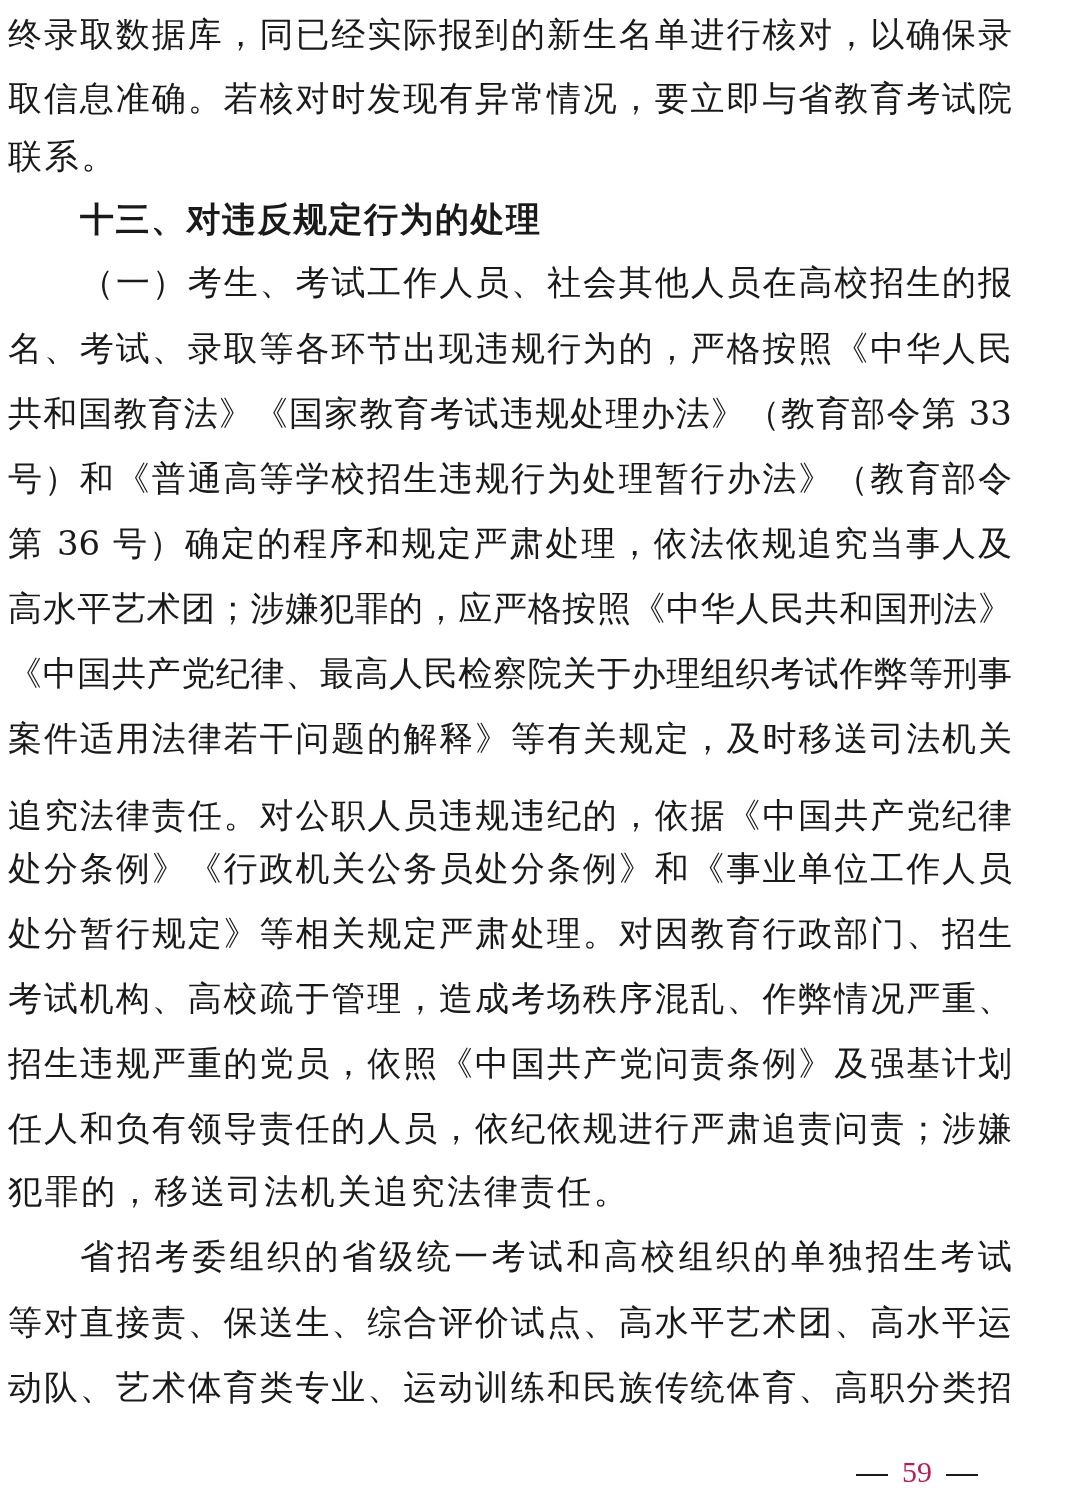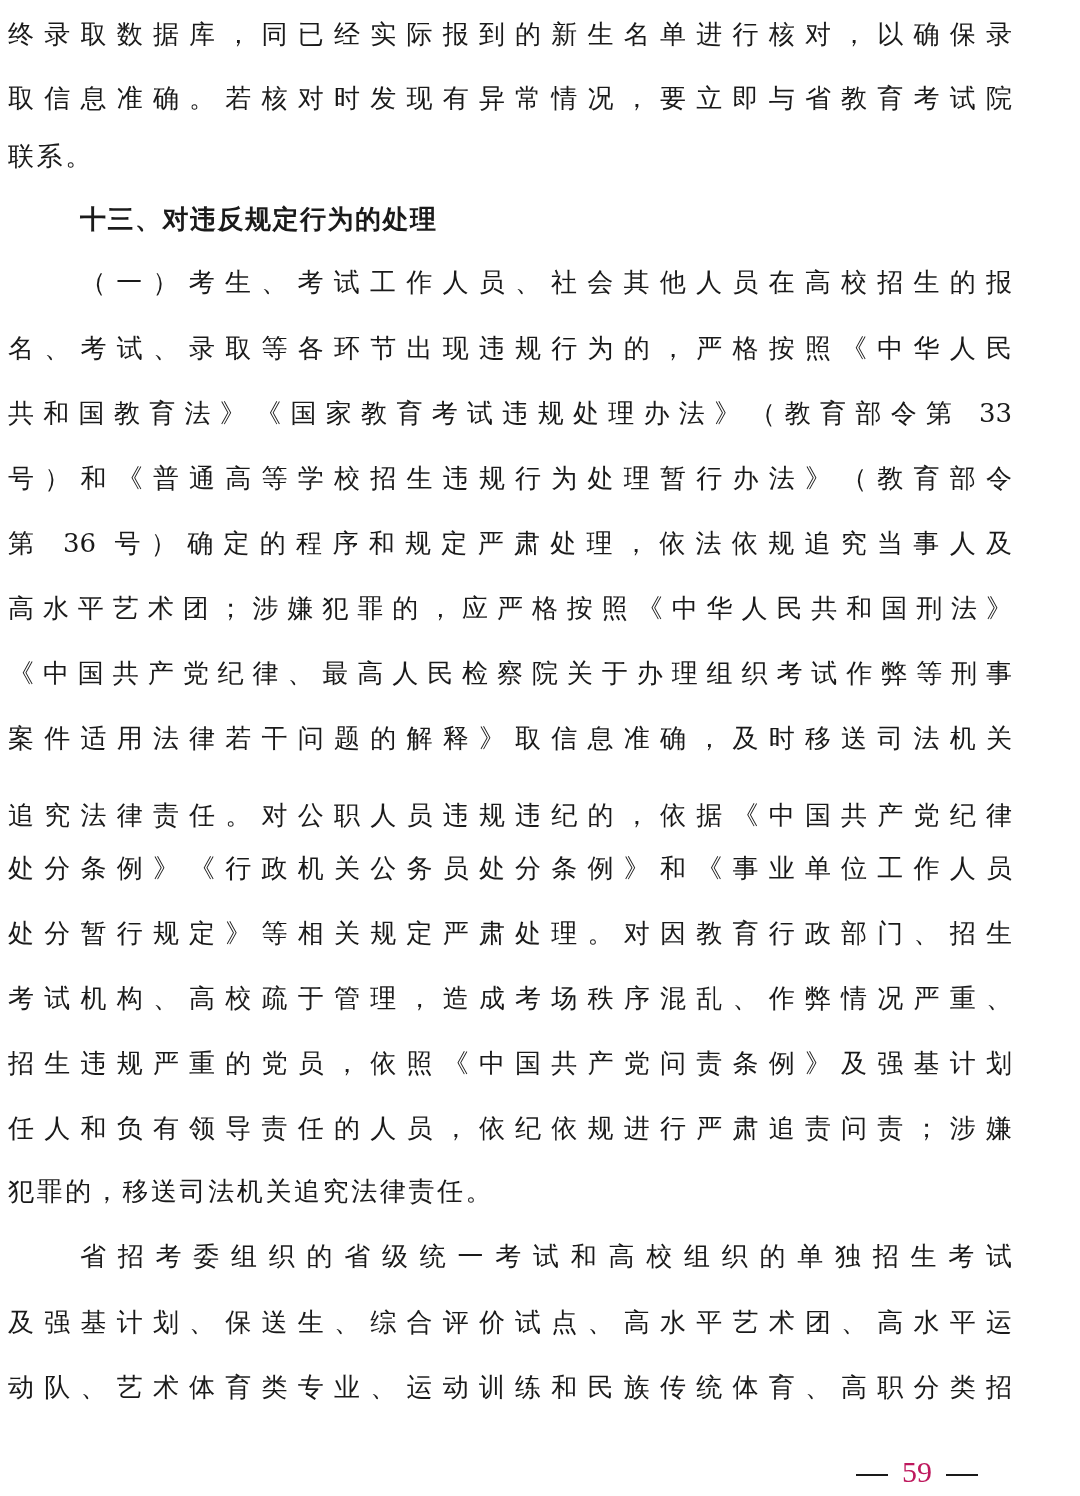--- a/index.html
+++ b/index.html
@@ -18,21 +18,21 @@
   .page {
     position: absolute;
     left: 8px;
     top: 0;
     width: 1004px;
   }
   .line {
     position: absolute;
     left: 0;
     height: 64px;
-    font-size: 26px;
+    font-size: 34px;
     line-height: 64px;
     white-space: nowrap;
     letter-spacing: 2.6px;
   }
   .line.justify {
     width: 1004px;
     text-align: justify;
     text-align-last: justify;
     letter-spacing: 0;
   }
@@ -72,30 +72,30 @@
 
   <div class="line heading" style="top:187px; left:72px;">十三、对违反规定行为的处理</div>
 
   <div class="line" style="top:250px; left:72px; width:932px; text-align:justify; text-align-last:justify; letter-spacing:0;">（一）考生、考试工作人员、社会其他人员在高校招生的报</div>
   <div class="line justify" style="top:316px;">名、考试、录取等各环节出现违规行为的，严格按照《中华人民</div>
   <div class="line justify" style="top:381px;">共和国教育法》《国家教育考试违规处理办法》（教育部令第 33</div>
   <div class="line justify" style="top:446px;">号）和《普通高等学校招生违规行为处理暂行办法》（教育部令</div>
   <div class="line justify" style="top:511px;">第 36 号）确定的程序和规定严肃处理，依法依规追究当事人及</div>
   <div class="line justify" style="top:576px;">高水平艺术团；涉嫌犯罪的，应严格按照《中华人民共和国刑法》</div>
   <div class="line justify" style="top:641px;">《中国共产党纪律、最高人民检察院关于办理组织考试作弊等刑事</div>
-  <div class="line justify" style="top:706px;">案件适用法律若干问题的解释》取信息准确，及时移送司法机关</div>
+  <div class="line justify" style="top:706px;">案件适用法律若干问题的解释》等有关规定，及时移送司法机关</div>
   <div class="line justify" style="top:783px;">追究法律责任。对公职人员违规违纪的，依据《中国共产党纪律</div>
   <div class="line justify" style="top:836px;">处分条例》《行政机关公务员处分条例》和《事业单位工作人员</div>
   <div class="line justify" style="top:901px;">处分暂行规定》等相关规定严肃处理。对因教育行政部门、招生</div>
   <div class="line justify" style="top:966px;">考试机构、高校疏于管理，造成考场秩序混乱、作弊情况严重、</div>
   <div class="line justify" style="top:1031px;">招生违规严重的党员，依照《中国共产党问责条例》及强基计划</div>
   <div class="line justify" style="top:1096px;">任人和负有领导责任的人员，依纪依规进行严肃追责问责；涉嫌</div>
   <div class="line" style="top:1159px;">犯罪的，移送司法机关追究法律责任。</div>
 
   <div class="line" style="top:1224px; left:72px; width:932px; text-align:justify; text-align-last:justify; letter-spacing:0;">省招考委组织的省级统一考试和高校组织的单独招生考试</div>
-  <div class="line justify" style="top:1290px;">及强基计划、保送生、综合评价试点、高水平艺术团、高水平运</div>
+  <div class="line justify" style="top:1290px;">等对直接责、保送生、综合评价试点、高水平艺术团、高水平运</div>
   <div class="line justify" style="top:1355px;">动队、艺术体育类专业、运动训练和民族传统体育、高职分类招</div>
 
 </div>
 
 <div class="page-number">
   <span class="dash"></span><span>59</span><span class="dash"></span>
 </div>
 
 </body></html>

